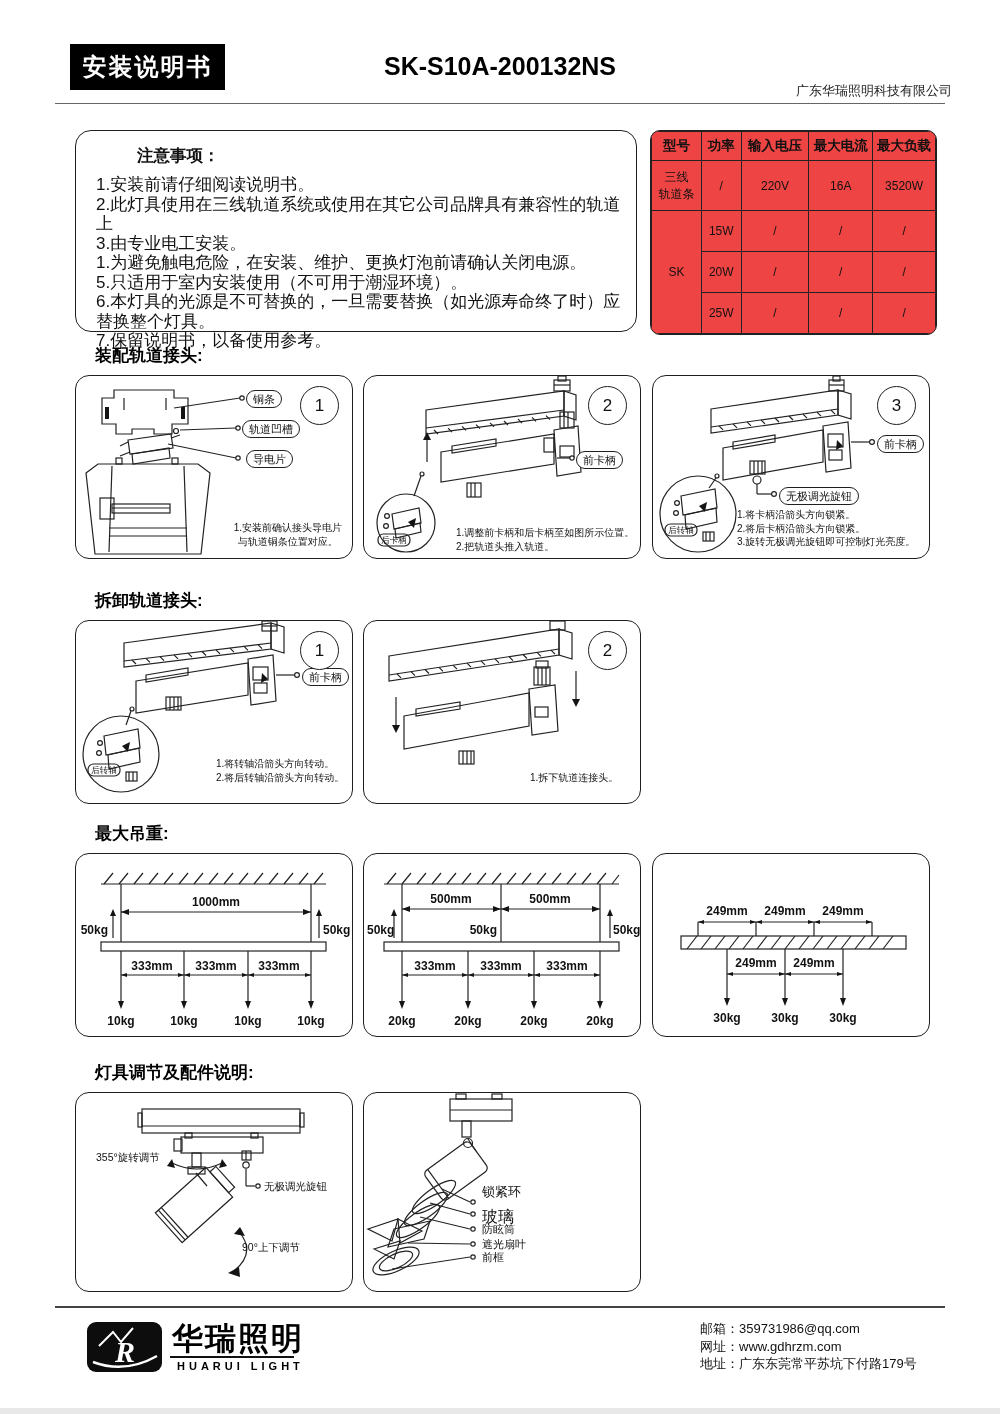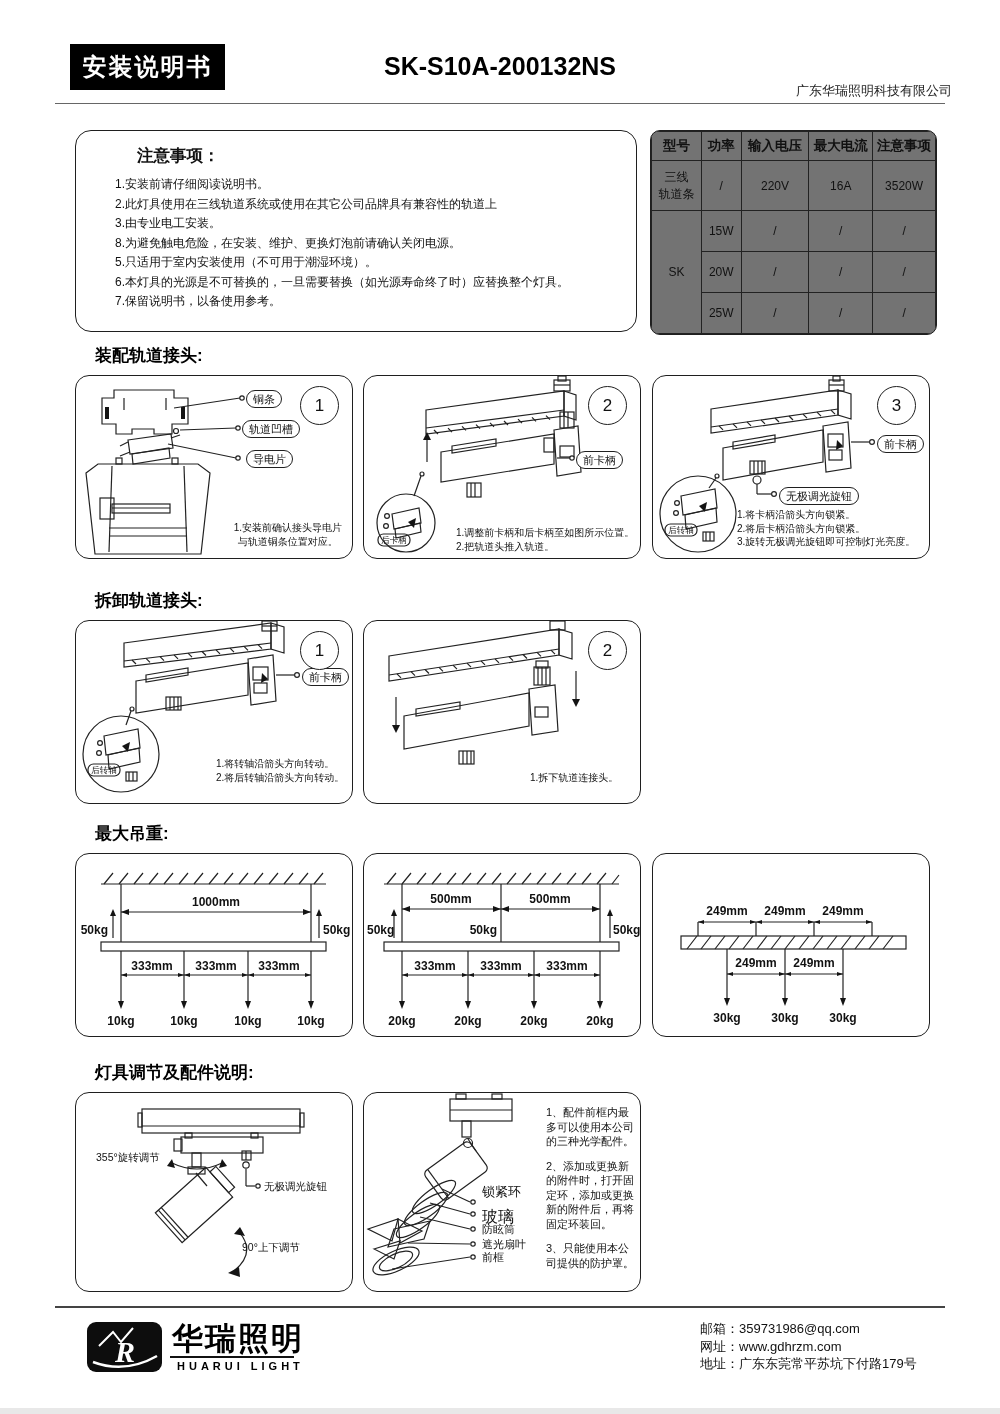--- a/index.html
+++ b/index.html
@@ -21,23 +21,23 @@
   .draw .t8{font:400 8.5px "Liberation Sans",sans-serif;}
   .f{fill:#141414;stroke:none;}
   .oc{fill:#fff;}
   .doc-badge{position:absolute;left:70px;top:44px;width:155px;height:46px;background:#000;color:#fff;
              display:flex;align-items:center;justify-content:center;font-size:24px;font-weight:bold;letter-spacing:2px;}
   .model-title{position:absolute;left:300px;top:52px;width:400px;text-align:center;
                font-size:25px;font-weight:bold;color:#000;}
   .company{position:absolute;right:48px;top:82px;font-size:13px;color:#222;}
   .hr1{position:absolute;left:55px;top:103px;width:890px;border-top:1px solid #666;}
   .notes-title{position:absolute;left:20px;top:14px;font-size:16.5px;font-weight:bold;margin-left:41px;}
-  .notes-list{position:absolute;left:20px;top:44px;font-size:12px;line-height:19.5px;margin-left:19px;}
+  .notes-list{position:absolute;left:20px;top:44px;font-size:17px;line-height:19.5px;}
   .spec-wrap{position:absolute;left:650px;top:130px;width:285px;border:1.8px solid #1f1f1f;
-             border-radius:10px;overflow:hidden;background:#737373;}
+             border-radius:10px;overflow:hidden;background:#ef4444;}
   table.spec{border-collapse:collapse;width:100%;text-align:center;}
   table.spec th,table.spec td{border:1.2px solid #222;font-size:12px;padding:0 2px;}
   table.spec th{font-size:13.5px;padding:5px 2px;}
   .cap-line{white-space:nowrap;}
   .footer-line{position:absolute;left:55px;top:1306px;width:890px;border-top:2px solid #444;}
   .logo-cn{position:absolute;left:172px;top:1318px;font-size:31px;font-weight:bold;letter-spacing:2px;color:#000;}
   .logo-underline{position:absolute;left:170px;top:1356px;width:124px;border-top:2px solid #111;}
   .logo-en{position:absolute;left:177px;top:1360px;font-size:11px;font-weight:bold;letter-spacing:4px;color:#000;}
   .contact{position:absolute;font-size:13px;line-height:17.5px;color:#111;}
 </style>
@@ -50,21 +50,21 @@
   <div class="model-title">SK-S10A-200132NS</div>
   <div class="company">广东华瑞照明科技有限公司</div>
   <div class="hr1"></div>
 
   <div class="rbox" style="left:75px;top:130px;width:560px;height:200px;">
     <div class="notes-title">注意事项：</div>
     <div class="notes-list">
       <div>1.安装前请仔细阅读说明书。</div>
       <div>2.此灯具使用在三线轨道系统或使用在其它公司品牌具有兼容性的轨道上</div>
       <div>3.由专业电工安装。</div>
-      <div>8.为避免触电危险，在安装、维护、更换灯泡前请确认关闭电源。</div>
+      <div>1.为避免触电危险，在安装、维护、更换灯泡前请确认关闭电源。</div>
       <div>5.只适用于室内安装使用（不可用于潮湿环境）。</div>
       <div>6.本灯具的光源是不可替换的，一旦需要替换（如光源寿命终了时）应替换整个灯具。</div>
       <div>7.保留说明书，以备使用参考。</div>
     </div>
   </div>
 
   <div class="spec-wrap">
     <table class="spec">
       <colgroup>
           <col style="width:50px">
@@ -72,21 +72,21 @@
           <col style="width:68px">
           <col style="width:64px">
           <col style="width:63px">
         </colgroup>
       <tbody>
           <tr>
         <th>型号</th>
         <th>功率</th>
         <th>输入电压</th>
         <th>最大电流</th>
-        <th>注意事项</th>
+        <th>最大负载</th>
       </tr>
       <tr style="height:50px;padding-left:48px;">
         <td>
           <div>三线</div>
           <div>轨道条</div>
         </td>
         <td>/</td>
         <td>220V</td>
         <td>16A</td>
         <td>3520W</td>
@@ -540,25 +540,20 @@
       <path d="M44 150 L106 151"></path>
         <circle class="oc" cx="109" cy="151" r="2.2"></circle>
       <path d="M28 176 L106 164"></path>
         <circle class="oc" cx="109" cy="164" r="2.2"></circle>
     </svg>
     <div class="lbl" style="left:118px;top:90px;font-size:13px;">锁紧环</div>
     <div class="lbl" style="left:118px;top:114px;font-size:16px;">玻璃</div>
     <div class="lbl" style="left:118px;top:129px;font-size:11px;">防眩筒</div>
     <div class="lbl" style="left:118px;top:144px;font-size:11px;">遮光扇叶</div>
     <div class="lbl" style="left:118px;top:157px;font-size:11px;">前框</div>
-    <div class="abs" style="left:182px;top:12px;width:90px;font-size:11px;line-height:14.5px;">
-      <p style="margin:0 0 10px 0;">1、配件前框内最多可以使用本公司的三种光学配件。</p>
-      <p style="margin:0 0 10px 0;">2、添加或更换新的附件时，打开固定环，添加或更换新的附件后，再将固定环装回。</p>
-      <p style="margin:0;">3、只能使用本公司提供的防护罩。</p>
-    </div>
   </div>
 
   <div class="footer-line"></div>
   <svg class="abs" style="left:87px;top:1320px;" width="78" height="54" viewBox="0 0 78 54">
     <rect x="0" y="2" width="75" height="50" rx="9" fill="#0d0d0d"></rect>
     <path d="M12 26 L26 12 L34 22 L46 8" stroke="#fff" stroke-width="2" fill="none"></path>
     <text x="28" y="42" style="font:italic 700 30px 'Liberation Serif',serif;fill:#fff;">R</text>
     <path d="M6 42 Q38 54 70 36" stroke="#fff" stroke-width="2.5" fill="none"></path>
   </svg>
   <div class="logo-cn">华瑞照明</div>

